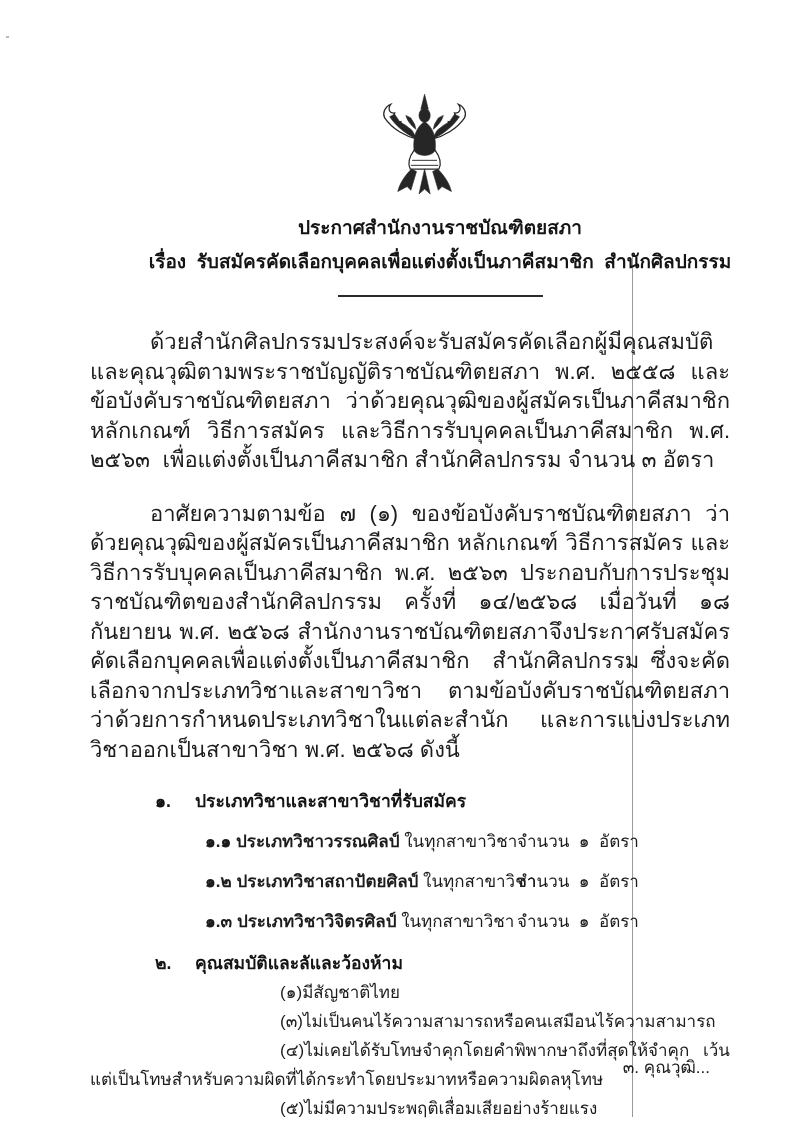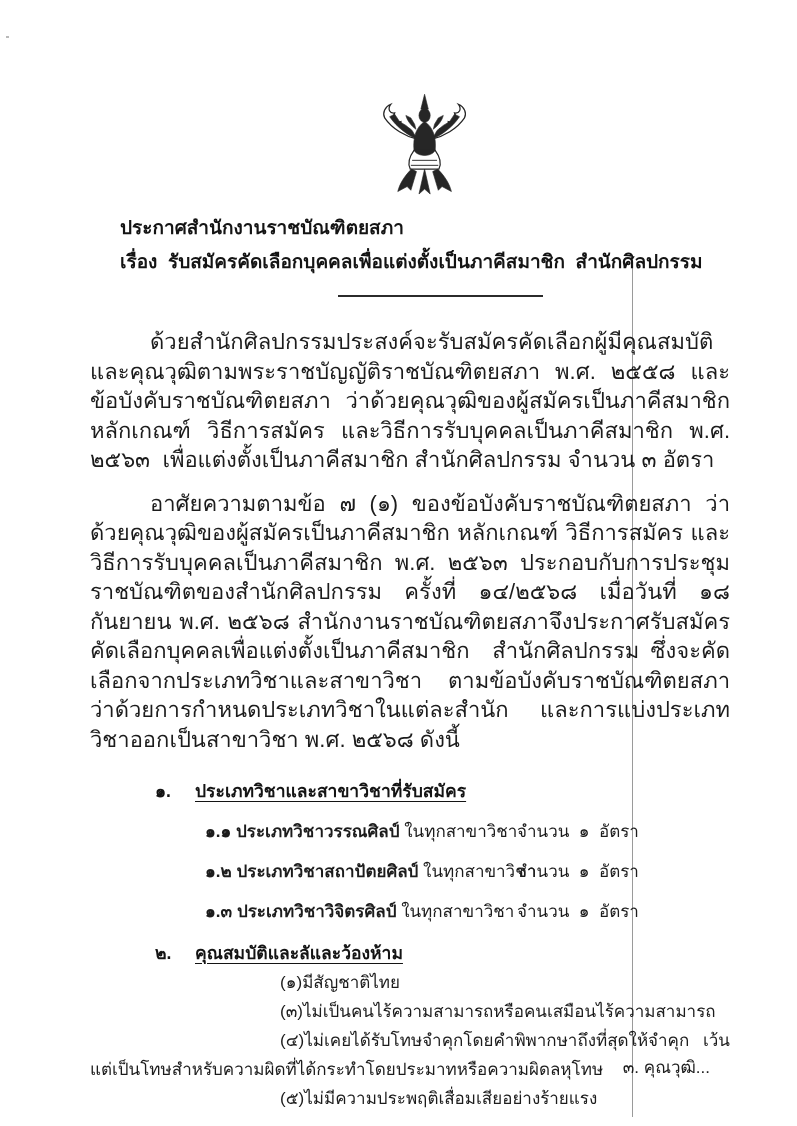--- a/index.html
+++ b/index.html
@@ -24,21 +24,21 @@
     margin-top: 93px;
     text-align: center;
     position: relative;
     left: 15px;
     height: 108px;
   }
   .emblem-wrap svg { height: 106px; }
   .title-block {
     position: relative;
     left: 30px;
-    text-align: left;
+    text-align: center;
     margin-top: 10px;
   }
   .title-line {
     font-weight: bold;
     font-size: 19px;
     line-height: 34px;
     white-space: pre-wrap;
     color: #141414;
   }
   .divider {
@@ -48,30 +48,30 @@
     margin: 16px auto 0 auto;
   }
   .para {
     font-size: 22px;
     line-height: 29.5px;
     text-align: justify;
     white-space: pre-wrap;
     text-indent: 60px;
   }
   .para-1 { margin-top: 30px; }
-  .para-2 { margin-top: 14px; }
+  .para-2 { margin-top: 24px; }
   .section-heading {
     margin-left: 65px;
     font-size: 17.5px;
     font-weight: bold;
     line-height: 30px;
     color: #141414;
   }
   .section-heading .sec-num { display: inline-block; width: 40px; }
-  .section-heading .sec-title { text-decoration: underline; text-underline-offset: 4px; margin-top: 12px; }
+  .section-heading .sec-title { text-underline-offset: 4px; margin-top: 12px; }
   .s1-heading { margin-top: 22px; }
   .s2-heading { margin-top: 12px; }
   .cat-item {
     position: relative;
     margin-left: 115px;
     margin-top: 11px;
     font-size: 17px;
     line-height: 29px;
   }
   .cat-item .cat-bold { font-weight: bold; text-align: center; }

